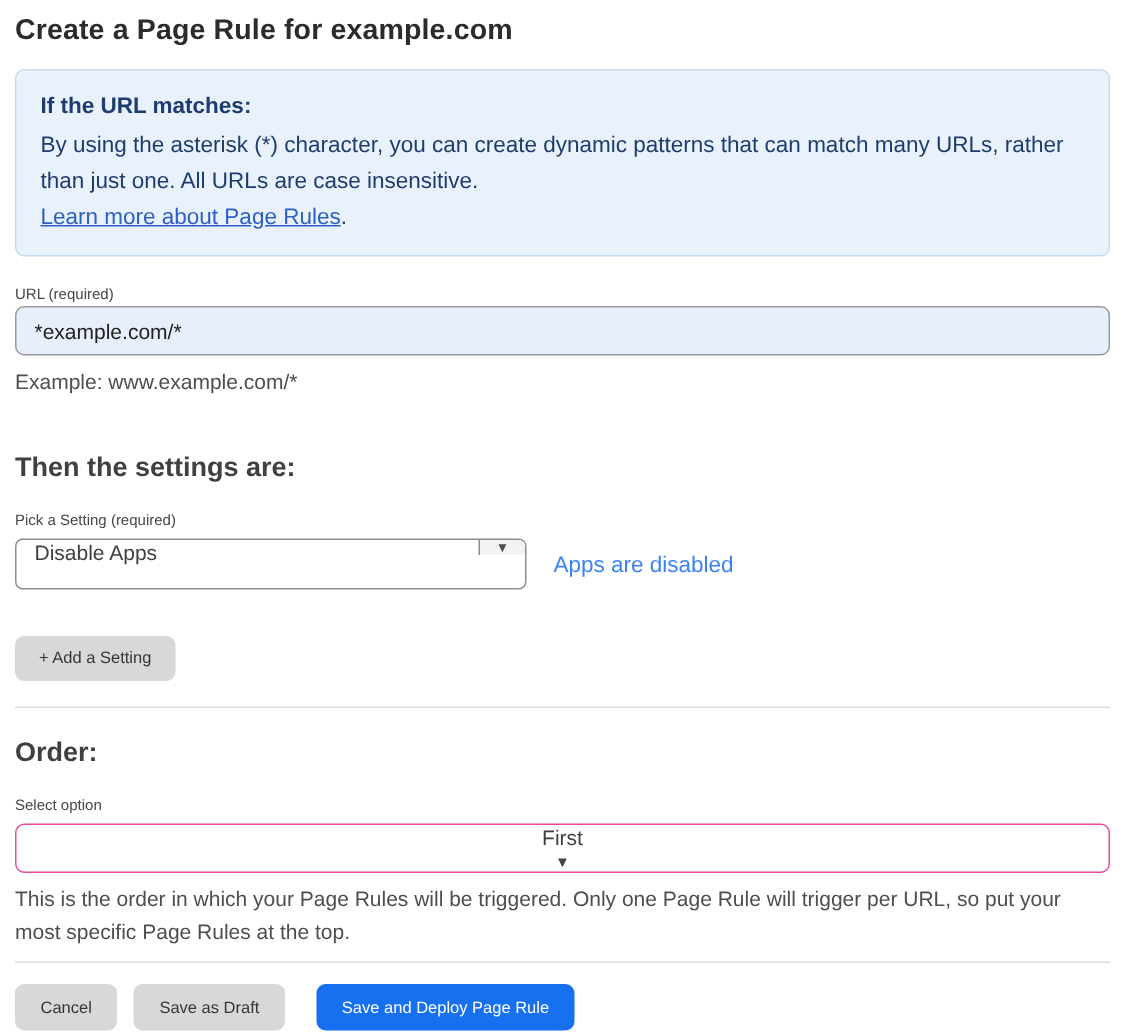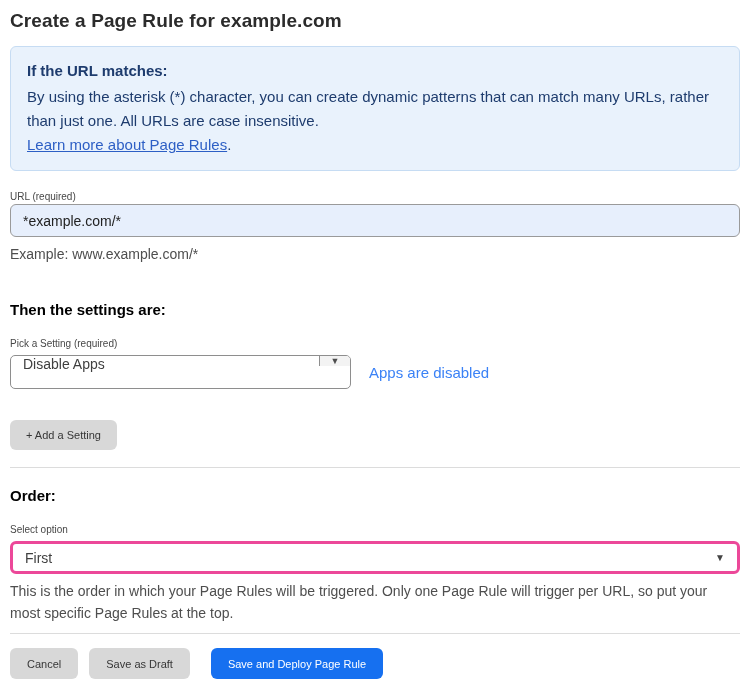--- a/index.html
+++ b/index.html
@@ -61,23 +61,23 @@
 
   .hint {
     margin-top: 6px;
     font-size: 14px;
     color: #4e4e4e;
     line-height: 22px;
   }
 
   .section-heading {
     margin-top: 36px;
-    font-size: 15px;
+    font-size: 18px;
     font-weight: 700;
-    color: #000000;
+    color: #404040;
   }
   .section-heading.order { margin-top: 19px; }
 
   .setting-row {
     margin-top: 6px;
     display: flex;
     align-items: center;
   }
   .select-box {
     display: flex;
@@ -138,28 +138,29 @@
     margin-top: 17px;
     border-top: 1px solid #dcdcdc;
     height: 0;
   }
   .divider.bottom { margin-top: 9px; }
 
   .order-select {
     margin-top: 6px;
     width: 730px;
     height: 33px;
-    border: 3px solid #ec4899;
+    border: 1px solid #ec4899;
     border-radius: 6px;
     background: #ffffff;
     display: flex;
     align-items: center;
     justify-content: space-between;
     padding: 0 12px;
     cursor: pointer;
+    flex-direction: column;
   }
   .order-select .select-text { font-size: 14px; color: #3f3f3f; }
   .order-select .caret { font-size: 10px; color: #444444; }
 
   .order-hint { margin-top: 6px; width: 730px; }
 
   .button-row {
     margin-top: 14px;
     display: flex;
     align-items: center;

